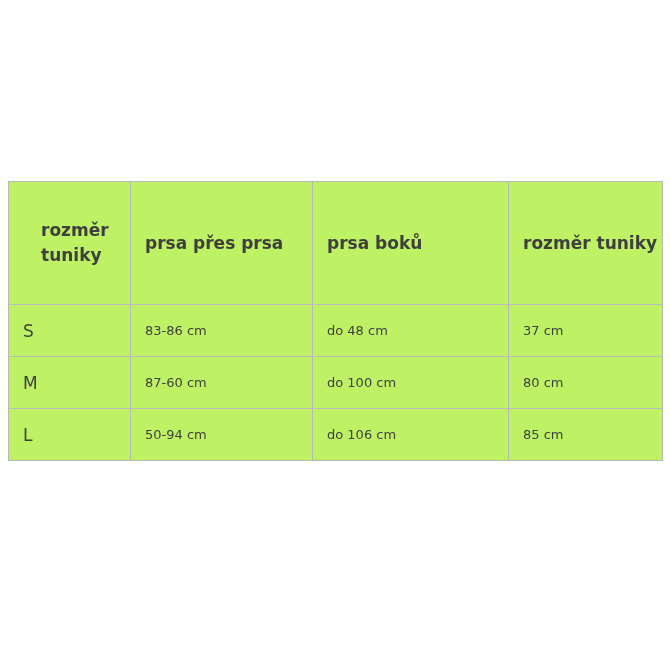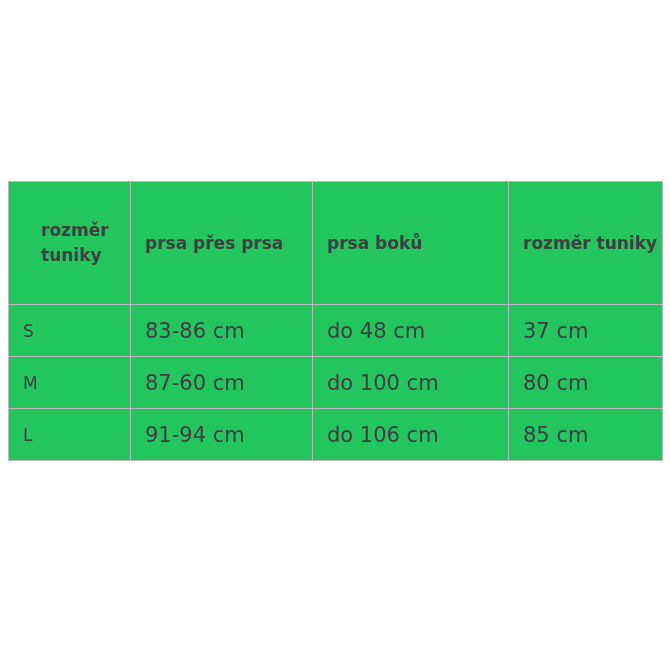--- a/index.html
+++ b/index.html
@@ -23,21 +23,21 @@
   .table-wrap {
     position: absolute;
     left: 8px;
     top: 181px;
     width: 654px;
   }
   table.size-table {
     border-collapse: collapse;
     width: 654px;
     table-layout: fixed;
-    background: #22c55e;
+    background: #bef264;
   }
   table.size-table col.c0 { width: 122px; }
   table.size-table col.c1 { width: 182px; }
   table.size-table col.c2 { width: 196px; }
   table.size-table col.c3 { width: 154px; }
 
   table.size-table th,
   table.size-table td {
     border: 1px solid #b9b9b9;
     text-align: left;
@@ -49,21 +49,21 @@
     font-size: 17px;
     font-weight: bold;
     line-height: 1.45;
     padding: 0 0 0 14px;
   }
   table.size-table thead th.first {
     padding-left: 32px;
   }
   table.size-table tbody td {
     height: 51px;
-    font-size: 21px;
+    font-size: 13px;
     font-weight: normal;
     padding: 0 0 0 14px;
   }
   table.size-table tbody td.first {
     padding-left: 14px;
     font-size: 17px;
   }
   
   table.size-table {
     border: 1px solid #b3b3b3;
@@ -97,20 +97,20 @@
           <td>37 cm</td>
         </tr>
         <tr>
           <td class="first">M</td>
           <td>87-60 cm</td>
           <td>do 100 cm</td>
           <td>80 cm</td>
         </tr>
         <tr>
           <td class="first">L</td>
-          <td>91-94 cm</td>
+          <td>50-94 cm</td>
           <td>do 106 cm</td>
           <td>85 cm</td>
         </tr>
       </tbody>
     </table>
   </div>
 </div>
 
 </body></html>

